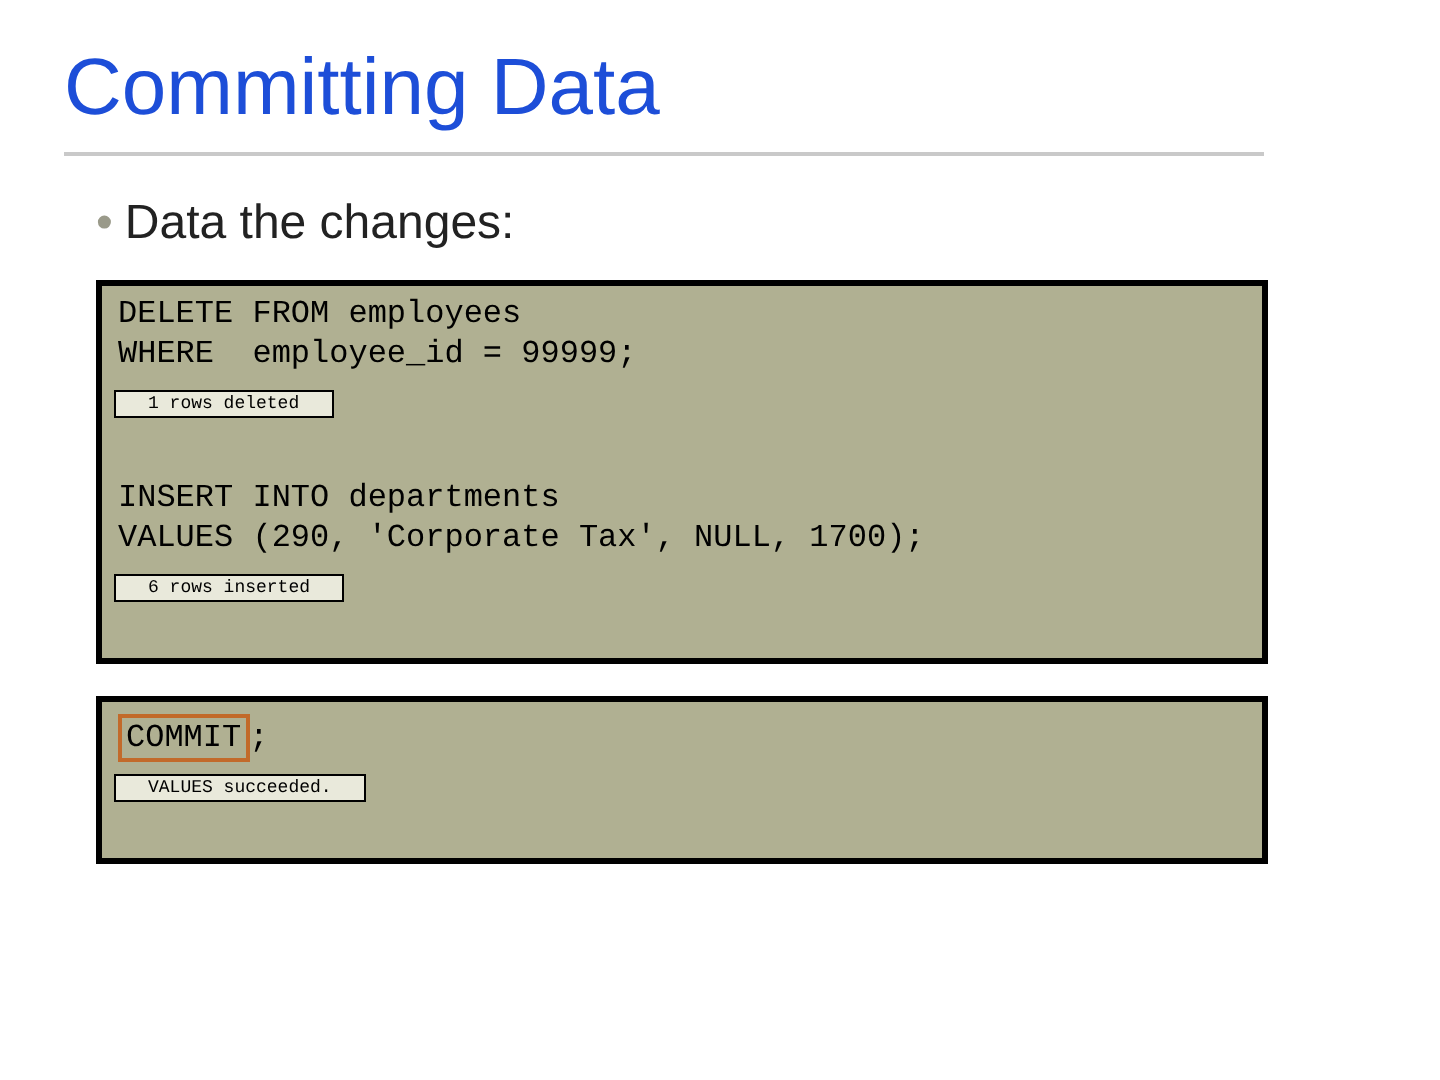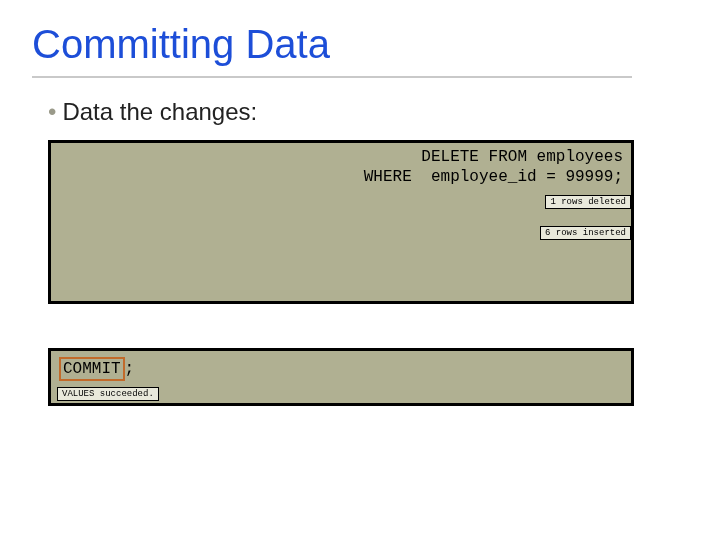--- a/index.html
+++ b/index.html
@@ -48,44 +48,43 @@
     position: absolute;
     left: 48px;
     width: 586px;
     background: #b0b092;
     border: 3px solid #000;
     box-sizing: border-box;
     font-family: "Courier New", Courier, monospace;
   }
   #panel1 {
     top: 140px;
-    height: 164px;
-    text-align: right;
+    height: 192px;
   }
   #panel2 {
     top: 348px;
-    height: 58px;
+    height: 84px;
   }
   .sql-line {
     white-space: pre;
     font-size: 16px;
     line-height: 20px;
     color: #000;
   }
   .sql-block {
     padding: 4px 8px 4px 8px;
   }
   .feedback-box {
     display: inline-block;
     border: 1px solid #000;
     background: #e9e9db;
     font-size: 9px;
     font-family: "Courier New", Courier, monospace;
-    padding: 1px 4px;
-    margin: 4px 0 3px 6px;
+    padding: 1px 16px;
+    margin: 4px 0 16px 6px;
     color: #000;
   }
   .commit-box {
     display: inline-block;
     border: 2px solid #c26a2a;
     padding: 0 2px;
     font-family: "Courier New", Courier, monospace;
     font-size: 16px;
     line-height: 20px;
   }
@@ -105,20 +104,24 @@
     <span class="dot">•</span><span>Data the changes:</span>
   </div>
 
   <div id="panel1" class="code-panel">
     <div class="sql-block">
       <div class="sql-line">DELETE FROM employees</div>
       <div class="sql-line">WHERE  employee_id = 99999;</div>
     </div>
     <div class="feedback-box">1 rows deleted</div>
     <div style="height:10px"></div>
+    <div class="sql-block">
+      <div class="sql-line">INSERT INTO departments</div>
+      <div class="sql-line">VALUES (290, 'Corporate Tax', NULL, 1700);</div>
+    </div>
     <div class="feedback-box">6 rows inserted</div>
   </div>
 
   <div id="panel2" class="code-panel">
     <div class="commit-row">
       <span class="commit-box">COMMIT</span><span class="sql-line" style="display:inline">;</span>
     </div>
     <div class="feedback-box">VALUES succeeded.</div>
   </div>
 

